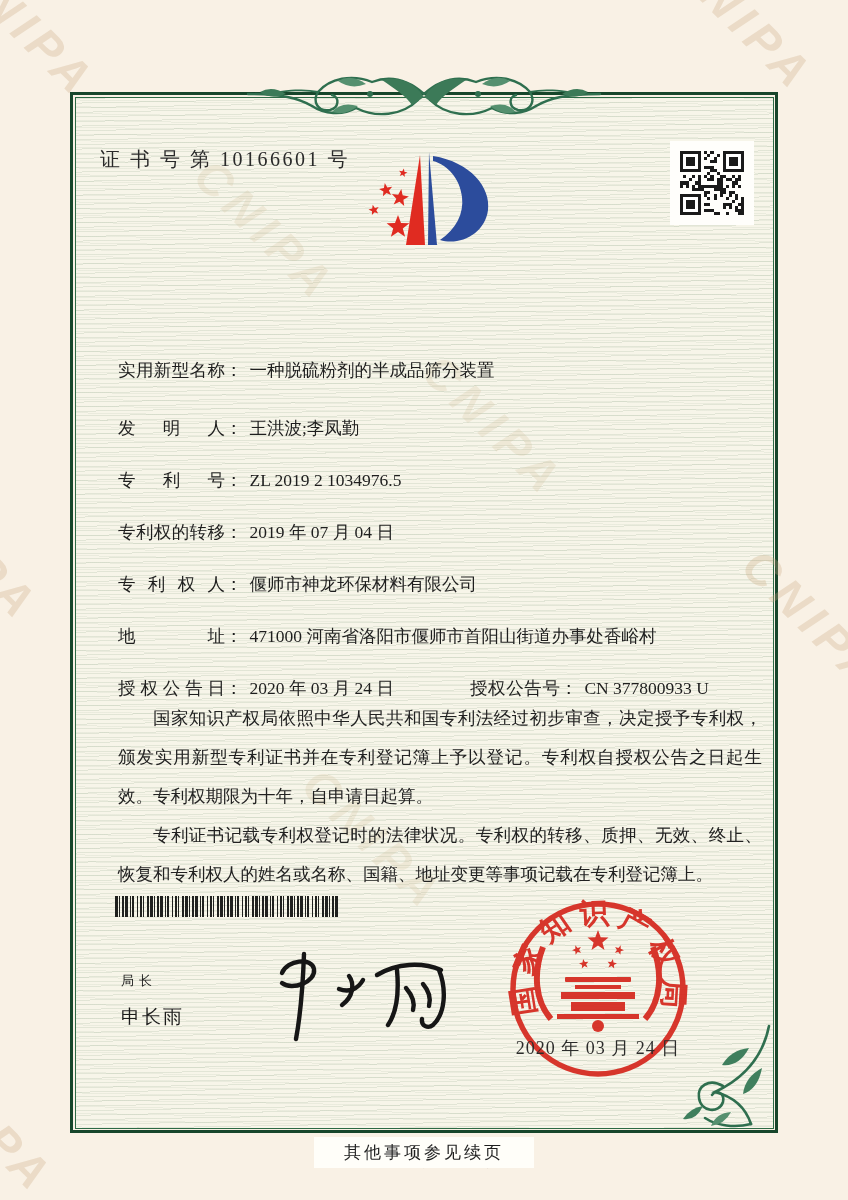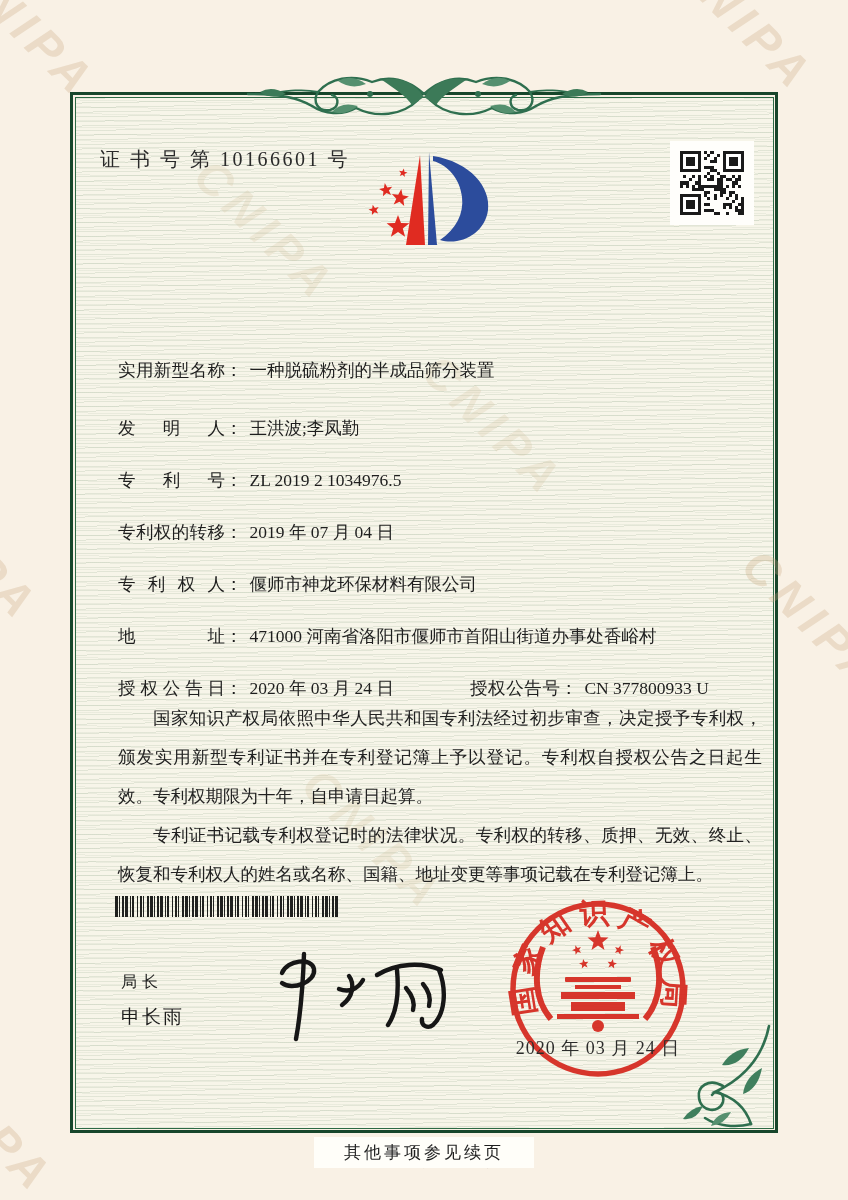--- a/index.html
+++ b/index.html
@@ -36,21 +36,21 @@
   .fcolon{margin-right:7px;}
   .fgroup2{display:flex;align-items:baseline;margin-left:76px;}
   .fgroup2 .flabel{width:90px;}
 
   .paras{position:absolute;z-index:2;left:118px;top:699px;width:644px;font-size:17.5px;
          line-height:39px;text-align:justify;color:#212121;}
   .paras p{margin:0;text-indent:2em;}
 
   .barcode{position:absolute;z-index:2;left:115px;top:896px;}
 
-  .sig-title{position:absolute;z-index:2;left:121px;top:972px;font-size:16px;letter-spacing:5px;color:#1c1c1c;}
+  .sig-title{position:absolute;z-index:2;left:121px;top:972px;font-size:13px;letter-spacing:5px;color:#1c1c1c;}
   .sig-name{position:absolute;z-index:2;left:121px;top:1004px;font-size:19px;letter-spacing:2px;color:#1c1c1c;}
   .sig-script{position:absolute;z-index:2;left:246px;top:948px;}
 
   .seal{position:absolute;z-index:3;left:503px;top:894px;width:190px;height:190px;opacity:0.93;}
 
   .footer-page{position:absolute;z-index:2;left:0;top:1151px;width:100%;text-align:center;
                font-size:15px;letter-spacing:3px;color:#222;}
   .cont-box{position:absolute;z-index:4;left:50%;top:1137px;transform:translateX(-50%);
             background:#fffef9;padding:4px 30px;font-size:17px;letter-spacing:3px;color:#1f1f1f;white-space:nowrap;}
 </style>

